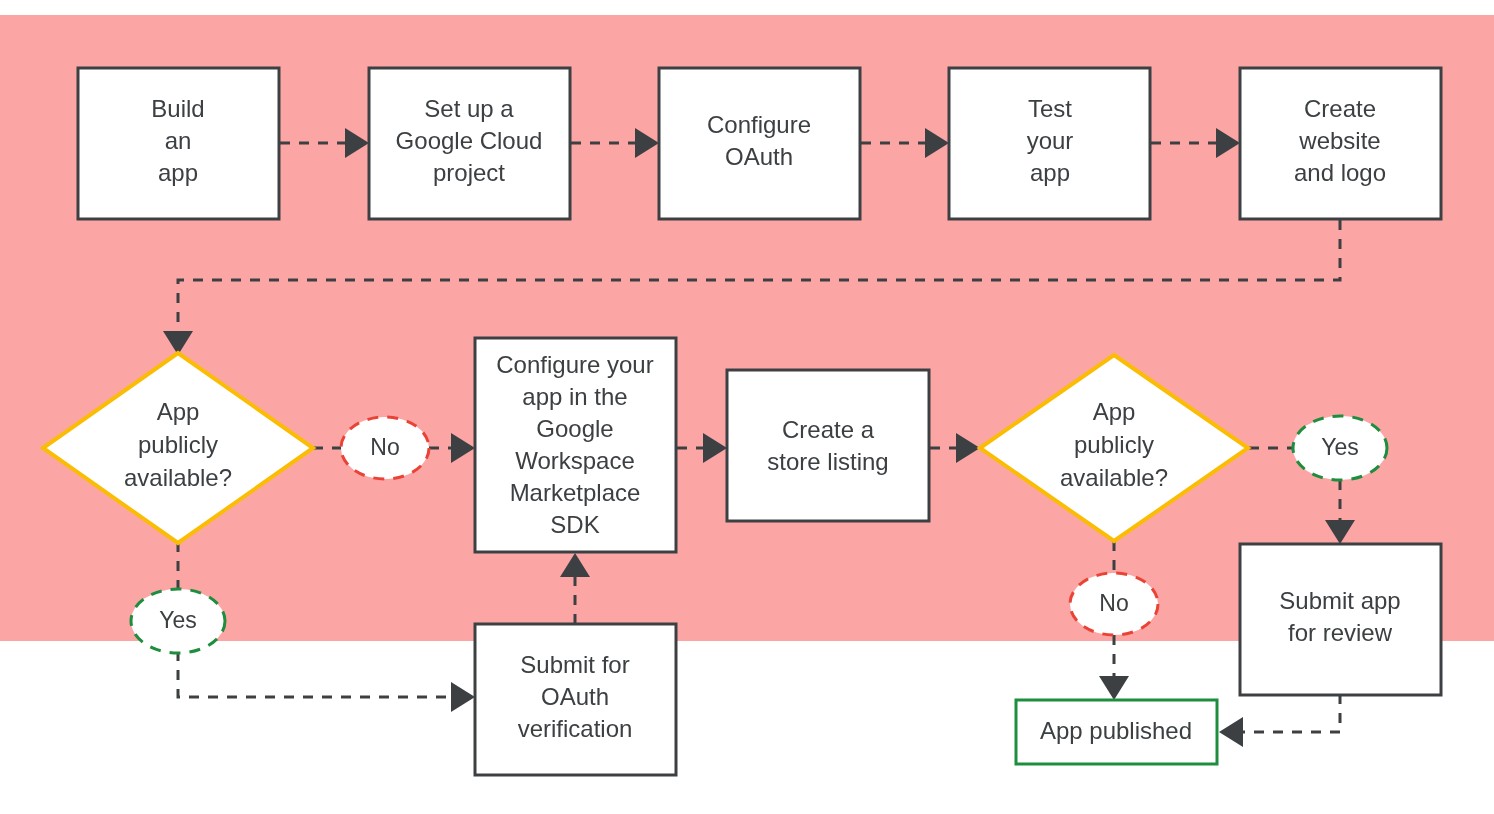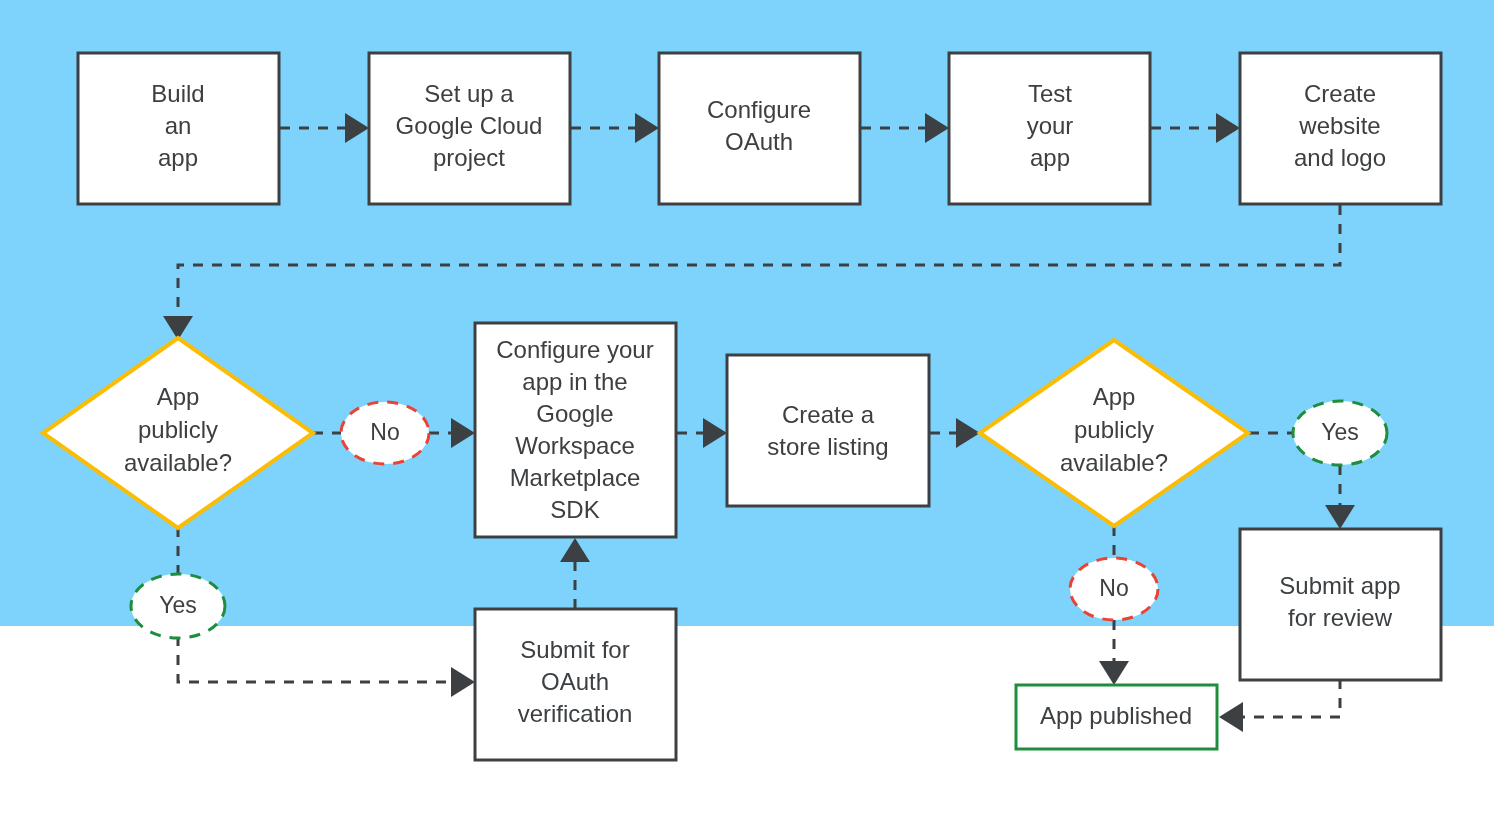--- a/index.html
+++ b/index.html
@@ -10,21 +10,22 @@
   body {
     width: 1494px;
     height: 814px;
     font-family: "Liberation Sans", sans-serif;
     overflow: hidden;
   }
   #flow-root {
     position: relative;
     width: 1494px;
     height: 626px;
-    background: #7dd3fc;
+    background: #fca5a5;
+    margin-top: 15px;
   }
   svg.flow-canvas {
     display: block;
     width: 1494px;
     height: 814px;
   }
   .node-shape {
     fill: #ffffff;
     stroke-width: 3;
     stroke-linejoin: miter;

